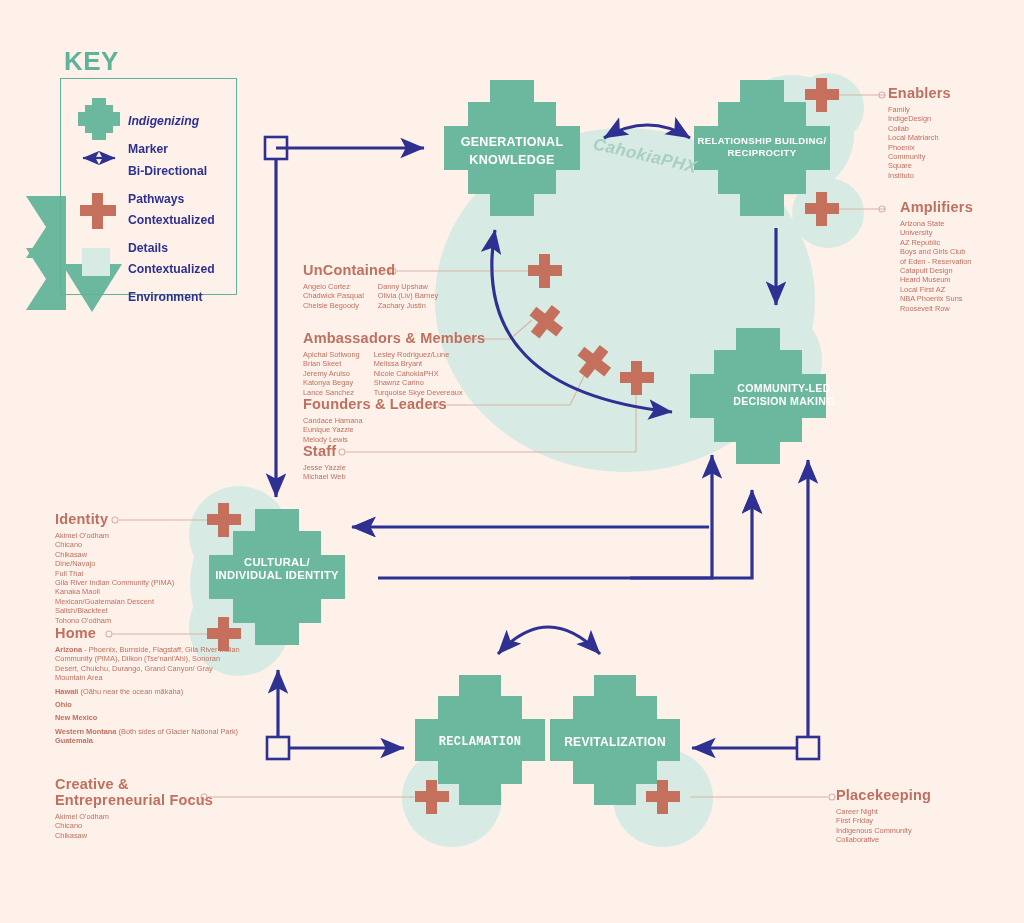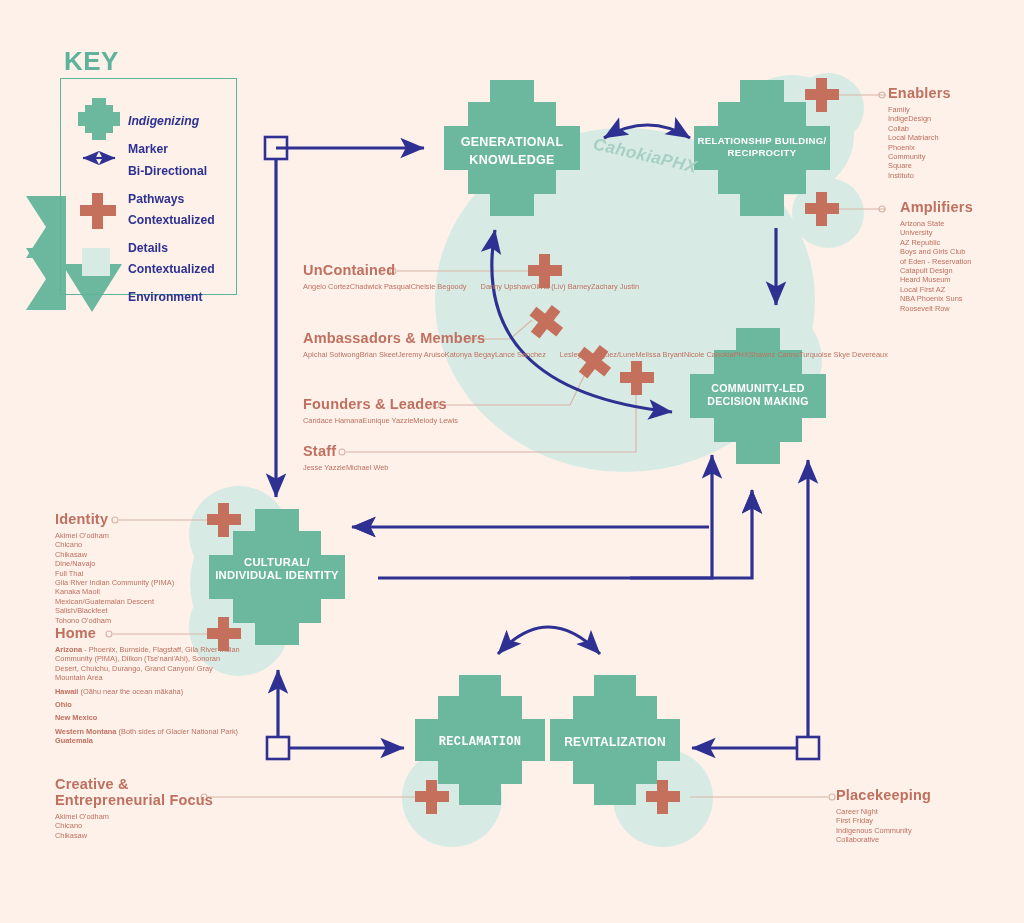--- a/index.html
+++ b/index.html
@@ -41,21 +41,21 @@
   
   .grp{position:absolute;}
   .grp h3{
     margin:0 0 4px 0;font-size:14.5px;font-weight:bold;
     color:#c0705f;letter-spacing:.2px;line-height:16px;
   }
   .grp .names{
     font-size:7.4px;line-height:9.4px;color:#c0705f;
   }
   .grp .cols{display:flex;gap:14px;}
-  .grp .col{display:flex;flex-direction:row;}
+  .grp .col{display:flex;flex-direction:column;}
   .grp .names b{font-weight:bold;}
   .right-grp h3{color:#c0705f;}
   .watermark{
     position:absolute;color:#a8cfc4;font-weight:bold;font-style:italic;
     font-size:17px;letter-spacing:.5px;pointer-events:none;
   }
 </style>
 </head>
 <body>
 
@@ -252,21 +252,21 @@
     <div class="key-label">
       <span class="rg">Contextualized</span>
       <span class="rg">Environment</span>
     </div>
   </div>
 
   <div class="node-label" style="left:444px;top:133px;width:136px;font-size:12.5px;">GENERATIONAL
 KNOWLEDGE</div>
   <div class="node-label" style="left:690px;top:135px;width:144px;font-size:9.6px;line-height:12px;">RELATIONSHIP BUILDING/
 RECIPROCITY</div>
-  <div class="node-label" style="left:688px;top:382px;width:140px;font-size:10.6px;line-height:13px;">COMMUNITY-LED
+  <div class="node-label" style="left:714px;top:382px;width:140px;font-size:10.6px;line-height:13px;">COMMUNITY-LED
 DECISION MAKING</div>
   <div class="node-label" style="left:209px;top:556px;width:136px;font-size:11.2px;line-height:13px;">CULTURAL/
 INDIVIDUAL
 IDENTITY</div>
   <div class="node-label" style="left:415px;top:733px;width:130px;font-size:12px;font-family:Liberation Mono, monospace;">RECLAMATION</div>
   <div class="node-label" style="left:550px;top:733px;width:130px;font-size:12px;">REVITALIZATION</div>
 
   <div class="watermark" style="left:592px;top:146px;transform:rotate(13deg);">CahokiaPHX</div>
 
   <div class="grp" style="left:303px;top:262px;">

